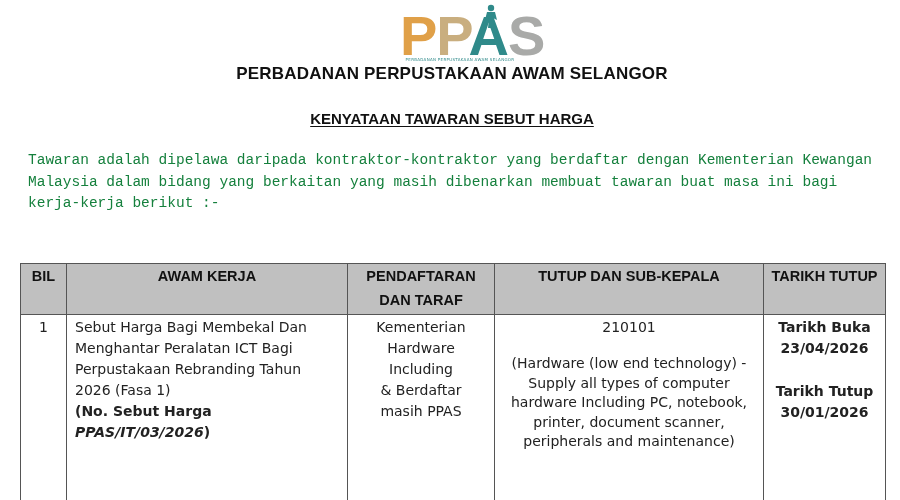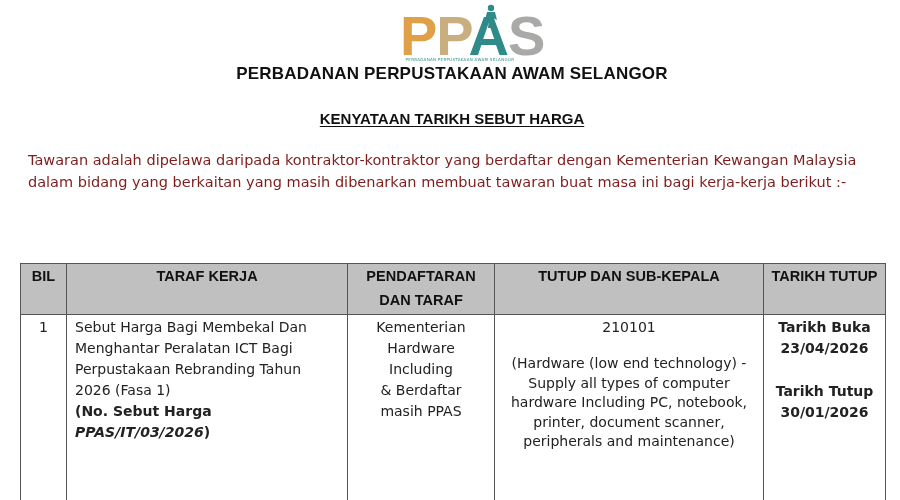--- a/index.html
+++ b/index.html
@@ -11,21 +11,21 @@
   .logo-letters .p2 { color: #c9ae7f; }
   .logo-letters .a { color: #2f8a8a; }
   .logo-letters .s { color: #a9aaa8; }
   .logo-figure { position: absolute; left: 84px; top: -4px; width: 18px; height: 24px; }
   .logo-tag { position: absolute; left: 0; top: 49px; width: 124px; text-align: center; font-size: 4px; color: #2f8a8a; letter-spacing: 0.3px; font-family: "DejaVu Sans", sans-serif; white-space: nowrap; }
 
   .org-title { position: absolute; left: 0; top: 64px; width: 904px; text-align: center; font-family: "Liberation Sans", sans-serif; font-weight: bold; font-size: 17px; color: #111; letter-spacing: 0.2px; }
   .doc-title { position: absolute; left: 0; top: 110px; width: 904px; text-align: center; font-family: "Liberation Sans", sans-serif; font-weight: bold; font-size: 15px; color: #111; }
   .doc-title span { text-decoration: underline; text-underline-offset: 2px; }
 
-  .intro { position: absolute; left: 28px; top: 150px; width: 860px; font-size: 14.5px; line-height: 21.5px; color: #7f1d1d; }
+  .intro { position: absolute; left: 28px; top: 150px; width: 860px; font-size: 14.5px; line-height: 21.5px; color: #15803d; font-family: Liberation Mono, monospace; }
 
   table.tender { position: absolute; left: 20px; top: 263px; border-collapse: collapse; table-layout: fixed; width: 865px; }
   table.tender th, table.tender td { border: 1.5px solid #555; vertical-align: top; }
   table.tender th { background: #c0c0c0; font-family: "Liberation Sans", sans-serif; font-weight: bold; font-size: 14.5px; line-height: 24px; text-align: center; padding: 0 4px; height: 50px; color: #111; margin-top: 26px; }
   table.tender td { font-size: 14px; line-height: 21px; padding: 2px 8px 0 8px; height: 188px; color: #222; border-bottom: none; }
   .c-bil { width: 46px; }
   .c-tajuk { width: 281px; }
   .c-daftar { width: 147px; }
   .c-kepala { width: 269px; }
   .c-tarikh { width: 122px; }
@@ -45,36 +45,36 @@
     <span class="p1">P</span><span class="p2">P</span><span class="a">A</span><span class="s">S</span>
   </div>
   <svg class="logo-figure" viewBox="0 0 18 24">
     <circle cx="9" cy="4" r="3.2" fill="#2f8a8a"></circle>
     <path d="M5 8 L13 8 L15 16 L11 14 L12 24 L6 24 L7 14 L3 16 Z" fill="#2f8a8a"></path>
   </svg>
   <div class="logo-tag">PERBADANAN PERPUSTAKAAN AWAM SELANGOR</div>
 </div>
 
 <div class="org-title">PERBADANAN PERPUSTAKAAN AWAM SELANGOR</div>
-<div class="doc-title"><span>KENYATAAN TARIKH SEBUT HARGA</span></div>
+<div class="doc-title"><span>KENYATAAN TAWARAN SEBUT HARGA</span></div>
 
 <div class="intro">Tawaran adalah dipelawa daripada kontraktor-kontraktor yang berdaftar dengan Kementerian Kewangan Malaysia dalam bidang yang berkaitan yang masih dibenarkan membuat tawaran buat masa ini bagi kerja-kerja berikut :-</div>
 
 <table class="tender">
   <colgroup>
     <col class="c-bil">
       <col class="c-tajuk">
       <col class="c-daftar">
       <col class="c-kepala">
       <col class="c-tarikh">
   </colgroup>
   <thead>
     <tr>
       <th>BIL</th>
-      <th>TARAF KERJA</th>
+      <th>AWAM KERJA</th>
       <th>PENDAFTARAN DAN TARAF</th>
       <th>TUTUP DAN SUB-KEPALA</th>
       <th>TARIKH TUTUP</th>
     </tr>
   </thead>
   <tbody>
     <tr>
       <td class="bil">1</td>
       <td>
         <div>Sebut Harga Bagi Membekal Dan Menghantar Peralatan ICT Bagi Perpustakaan Rebranding Tahun 2026 (Fasa 1)</div>

